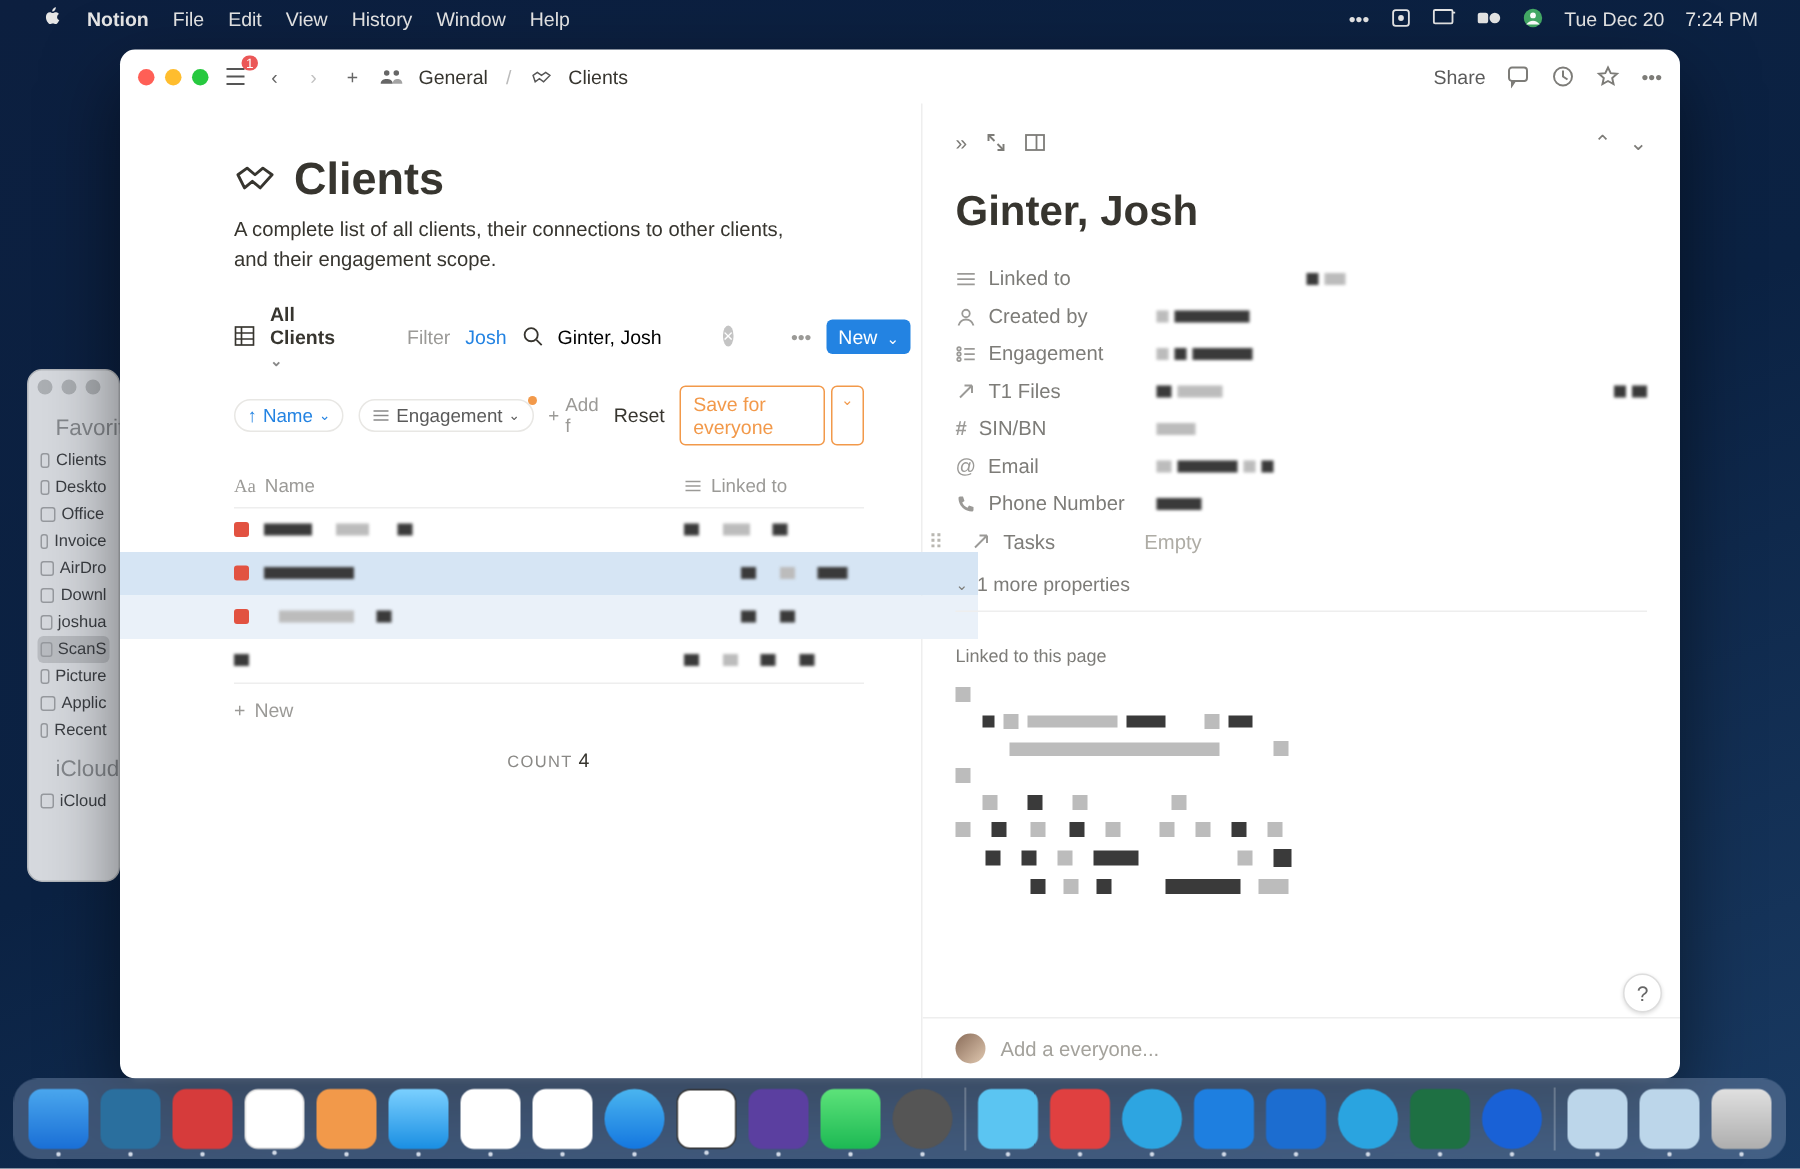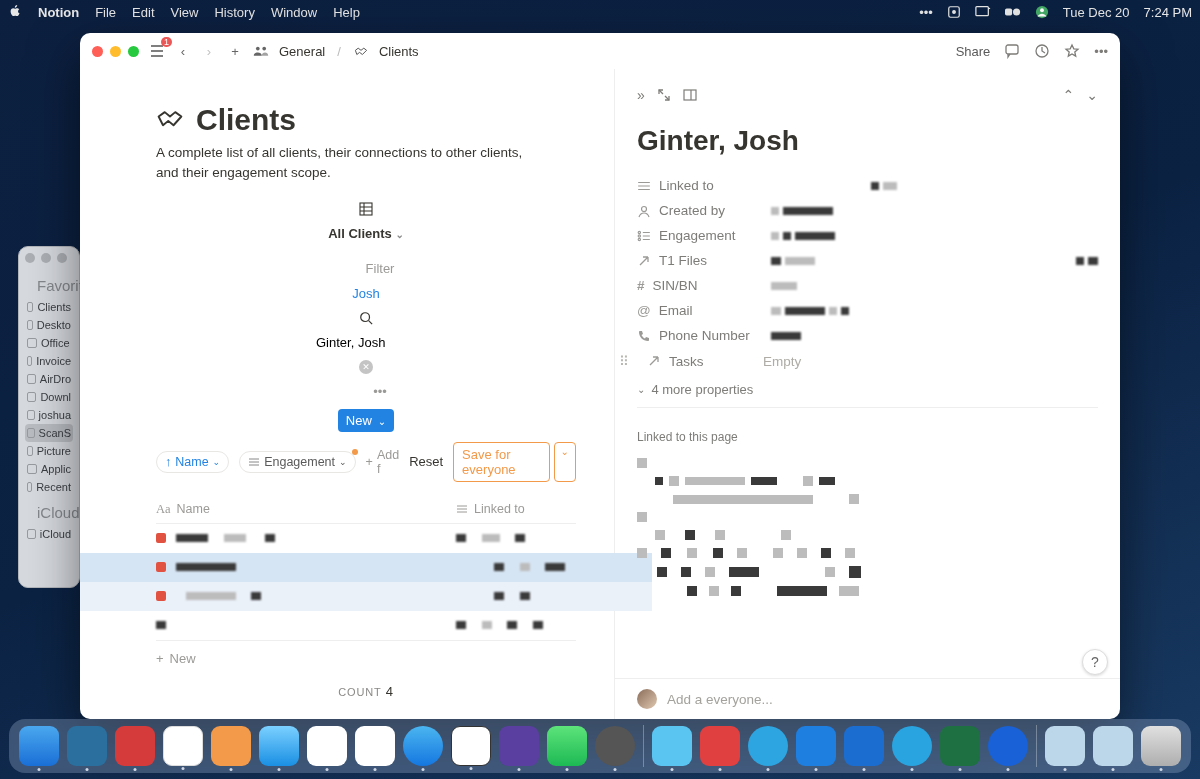--- a/index.html
+++ b/index.html
@@ -3,21 +3,21 @@
 <meta charset="utf-8">
 <style>
   * { box-sizing: border-box; margin: 0; padding: 0; }
   html, body { width: 1200px; height: 779px; font-family: -apple-system, "Segoe UI", Helvetica, Arial, sans-serif; overflow: hidden; }
   body { background: linear-gradient(160deg, #0c1f3f 0%, #0b2243 50%, #193a62 100%); }
 
   
   .menubar {
     height: 24px; width: 100%;
     display: flex; align-items: center; color: #e6e6e6; font-size: 13px;
-    padding: 0 8px; justify-content: space-between;
+    padding: 0 28px; justify-content: space-between;
   }
   .menubar .left, .menubar .right { display: flex; align-items: center; gap: 16px; }
   .menubar .right { gap: 14px; }
   .menubar .appname { font-weight: 700; }
   .mb-icon { width: 14px; height: 14px; display: inline-block; }
 
   
   .finder {
     position: absolute; left: 18px; top: 246px; width: 62px; height: 342px;
     background: #fafafa; border: 1px solid #d0d0d0; border-radius: 10px;
@@ -55,21 +55,21 @@
 
   
   .left-pane { width:535px; border-right:1px solid #eee; padding: 34px 0 0 0; position:relative; }
   .left-pane .inner { padding: 0 38px 0 76px; }
 
   .page-title-row { display:flex; align-items:center; gap:12px; margin-bottom:6px;}
   .handshake { width:28px; height:28px; }
   .page-title { font-size:30px; font-weight:700; color:#37352f; }
   .page-desc { color:#37352f; font-size:13.5px; margin-top:4px; line-height:1.5; max-width: 380px; }
 
-  .view-row { display:flex; align-items:center; gap:10px; margin-top:18px; font-size:13px; color:#37352f;flex-direction:column; }
+  .view-row { display:flex; align-items:center; gap:10px; margin-top:18px; font-size:13px; color:#37352f; }
   .view-row .muted{ color:#9b9a97;padding-left:28px; }
   .view-row .link{ color:#2383e2; }
   .search-input { border:none; outline:none; font-size:13px; width:100px; background:transparent; }
   .new-btn {
     background:#2383e2; color:#fff; font-size:13px; border-radius:4px;
     padding:4px 8px; display:flex; align-items:center; gap:6px;
   }
   .new-caret::after{content:"⌄"; font-size:10px;}
 
   .filter-row { display:flex; align-items:center; gap:10px; margin-top:10px; font-size:13px; position:relative; }
@@ -531,21 +531,21 @@
             <svg width="14" height="14" viewBox="0 0 14 14" stroke="#9b9a97" fill="none" stroke-width="1.3">
               <path d="M3 11L11 3M11 3H6M11 3v5"></path>
             </svg>
             <span>Tasks</span>
           </div>
         <div class="val empty">Empty</div>
       </div>
 
       <div class="more-props">
         <span style="font-size:10px">⌄</span>
-          <span>4 more properties</span>
+          <span>1 more properties</span>
       </div>
 
       <hr style="border:none;border-top:1px solid #eee;margin-top:10px">
 
       <div class="section-hdr">Linked to this page</div>
       <div class="linked-area">
         <div class="ln">
             <span class="sq blurlt" style="width:10px;height:10px"></span>
           </div>
         <div class="ln" style="margin-left:18px">

